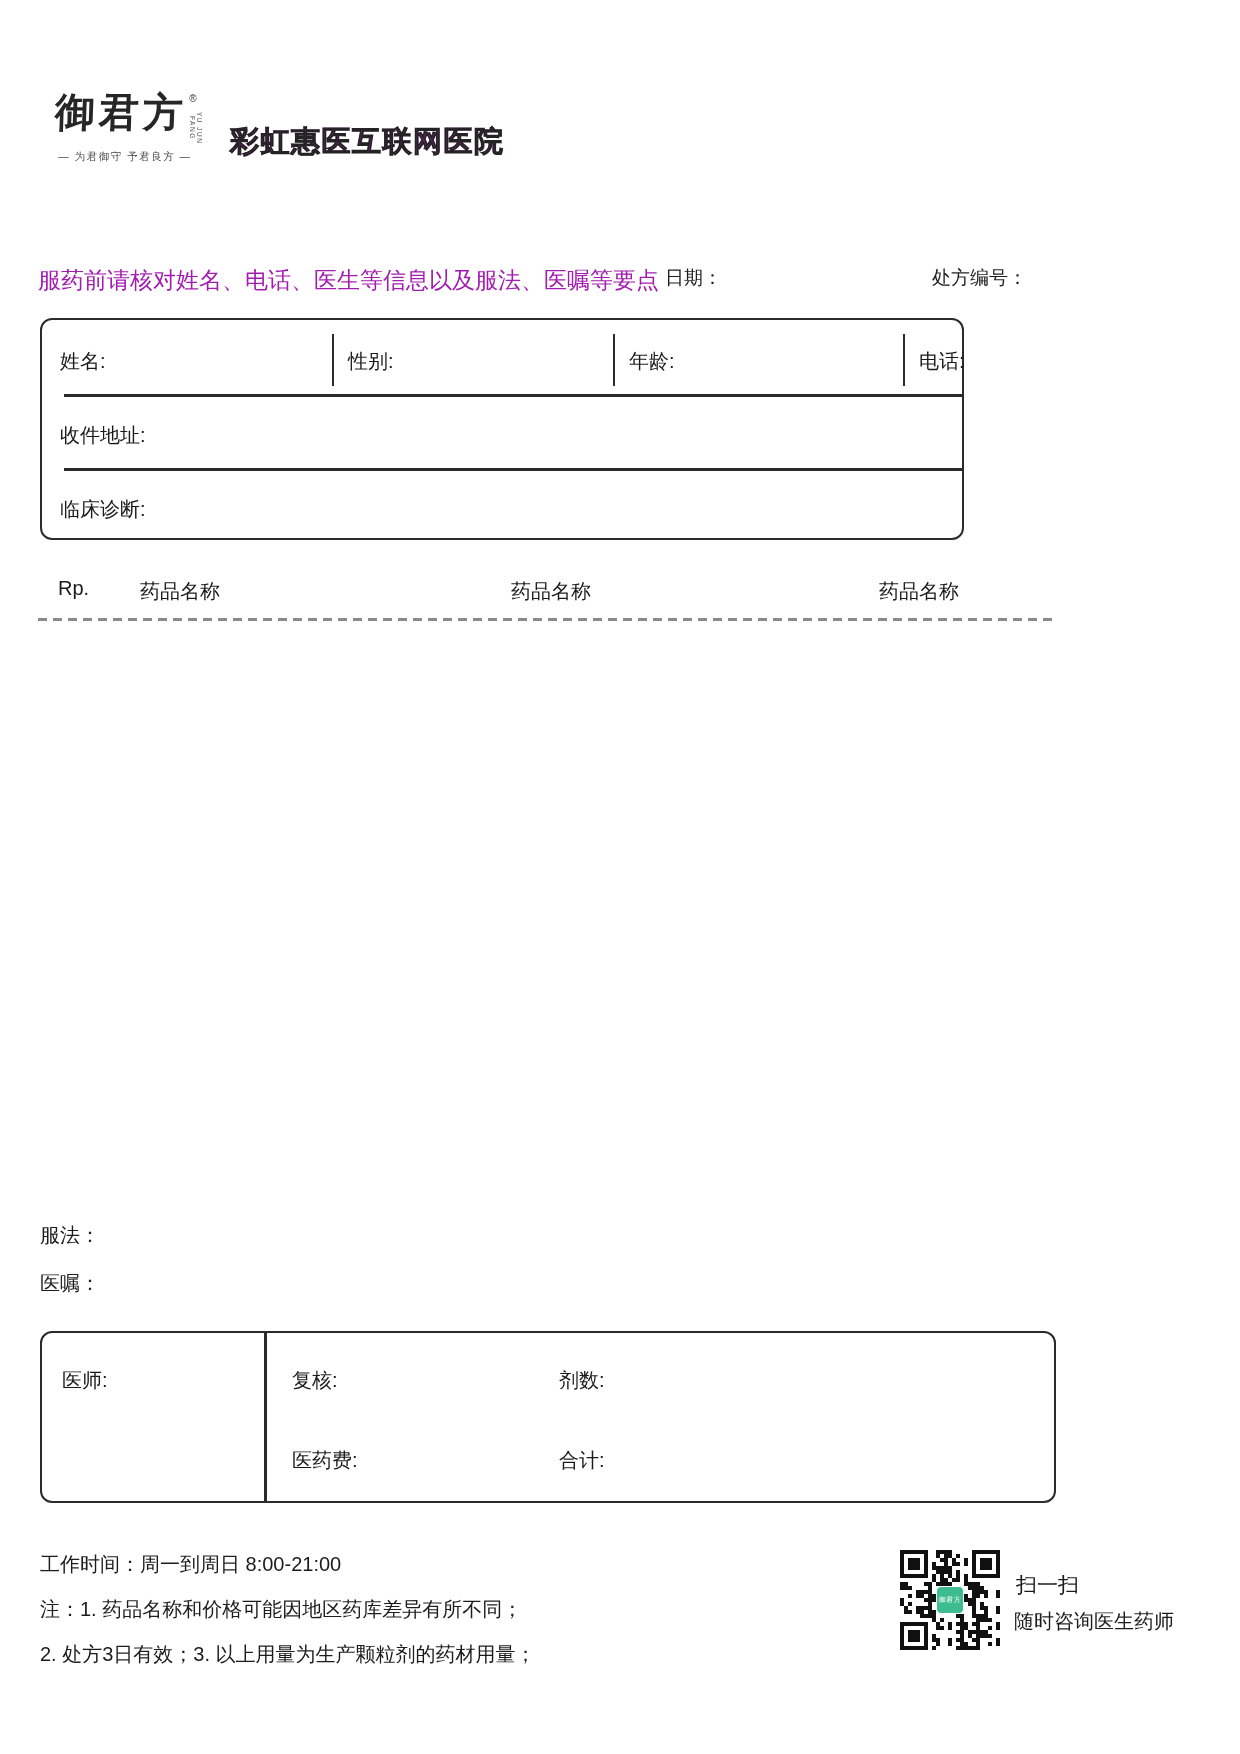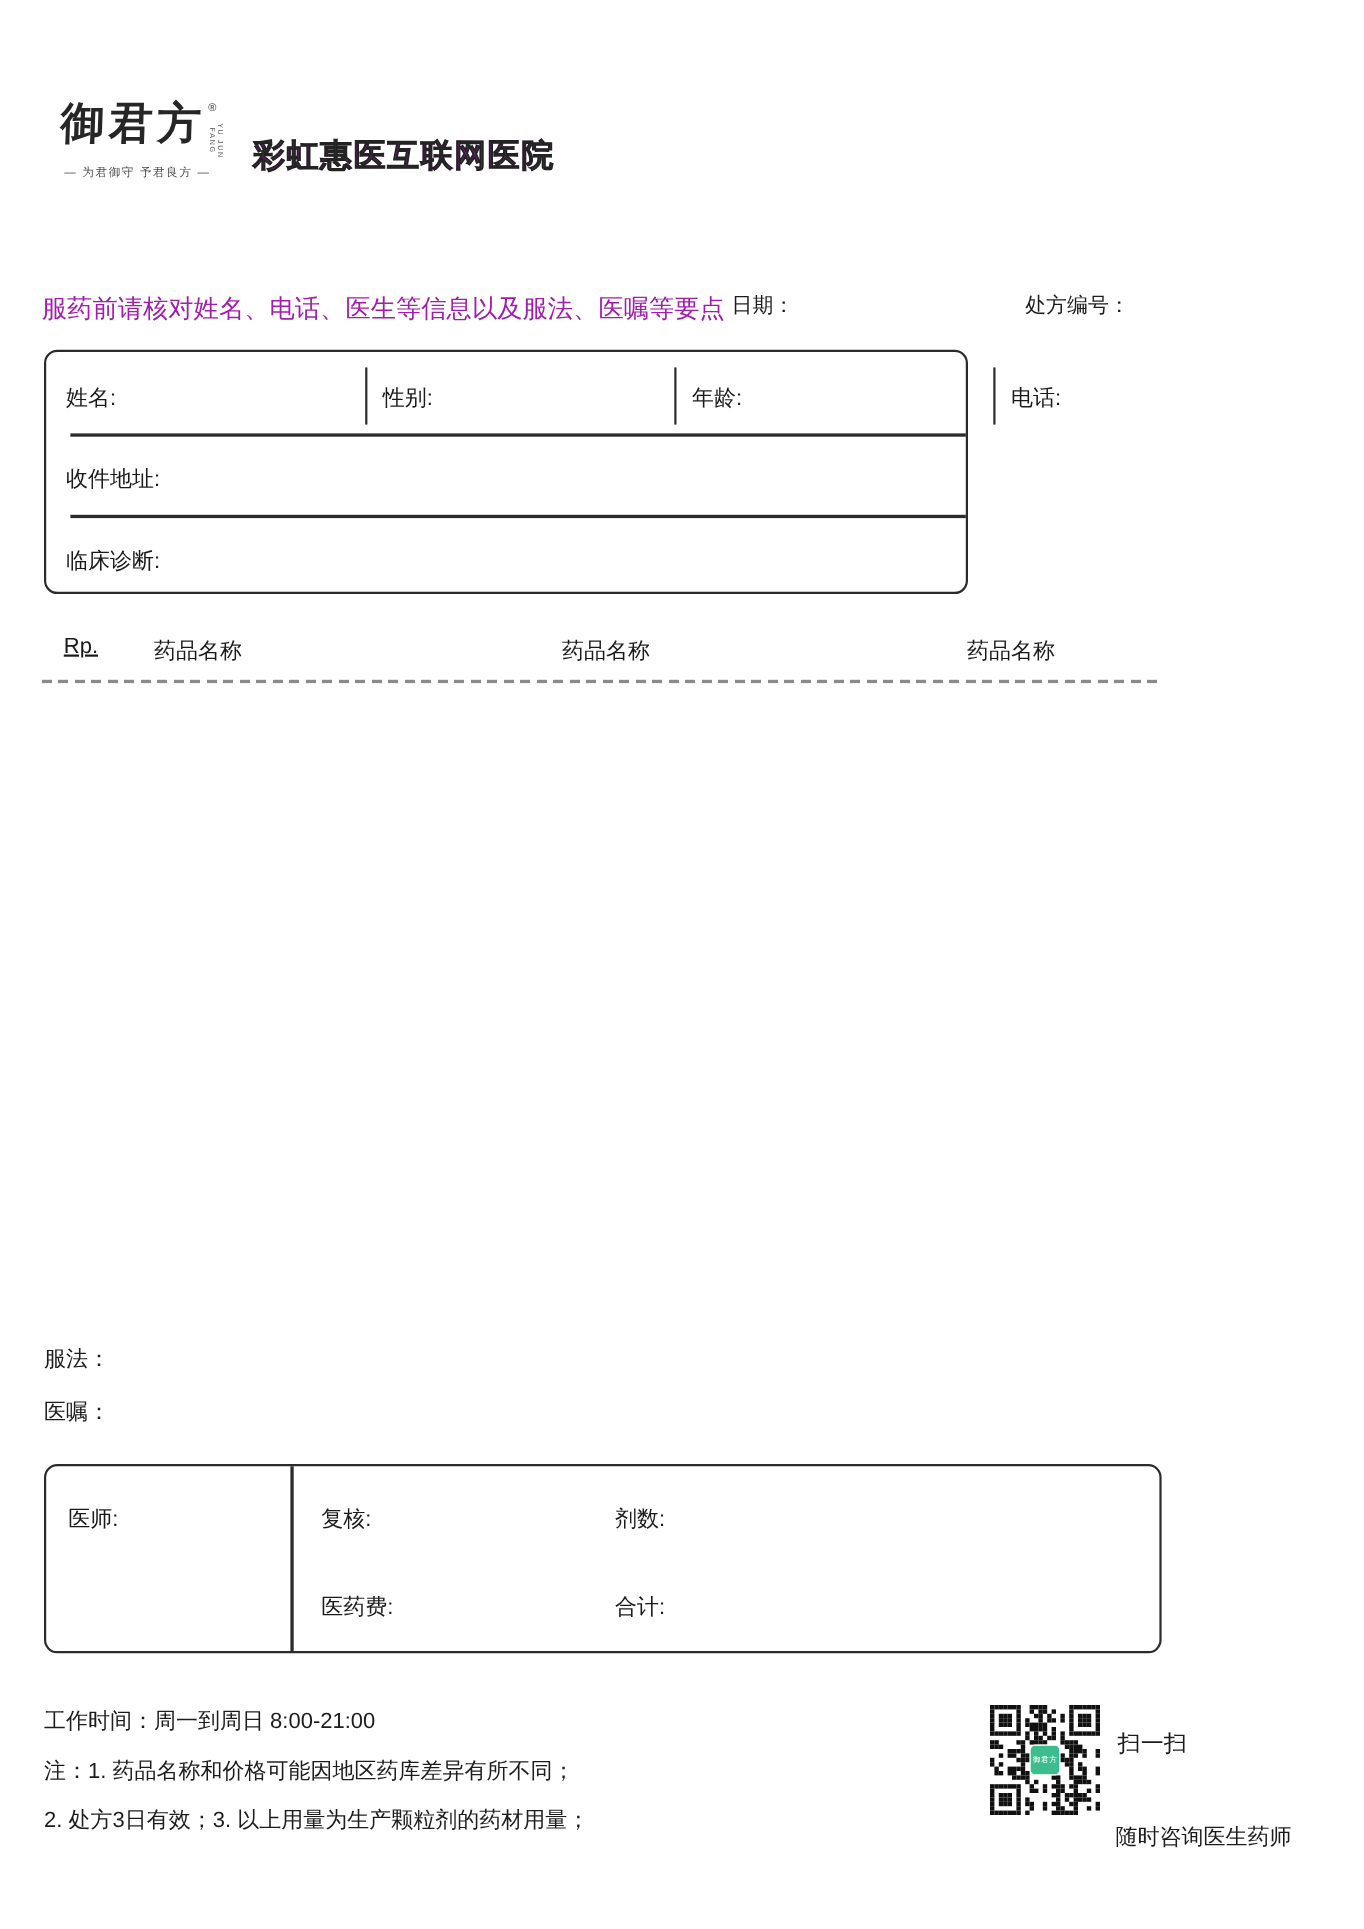--- a/index.html
+++ b/index.html
@@ -28,36 +28,36 @@
     position:absolute;left:230px;top:102px;
     font-size:29px;font-weight:900;letter-spacing:1.5px;color:#a21caf;margin-top:20px;
     -webkit-text-stroke:0.8px #232323;
   }
   
   .notice{position:absolute;left:38px;top:265px;font-size:23px;color:#a21caf;}
   .date-label{position:absolute;left:665px;top:265px;font-size:19px;}
   .rxno-label{position:absolute;left:932px;top:265px;font-size:19px;}
   
   .patient-box{
-    position:absolute;left:40px;top:318px;width:840px;height:222px;
+    position:absolute;left:40px;top:318px;width:924px;height:222px;
     border:2.5px solid var(--border,#2b2b2b);border-radius:12px;box-sizing:border-box;
   }
   .patient-box .lbl{position:absolute;font-size:20px;font-weight:500;color:#1a1a1a;white-space:nowrap;}
   .lbl-name{left:18px;top:28px;}
   .lbl-gender{left:306px;top:28px;}
   .lbl-age{left:587px;top:28px;}
   .lbl-phone{left:877px;top:28px;}
   .vdiv{position:absolute;top:14px;width:2px;height:52px;background:#2b2b2b;}
   .vd1{left:290px;} .vd2{left:571px;} .vd3{left:861px;}
   .hline{position:absolute;left:22px;right:0;height:2.5px;background:#2b2b2b;}
   .hl1{top:74px;} .hl2{top:148px;}
   .lbl-address{left:18px;top:102px;}
   .lbl-diagnosis{left:18px;top:176px;}
   
-  .rp-label{position:absolute;left:58px;top:577px;font-size:20px;color:#1a1a1a;text-decoration:underline;}
+  .rp-label{position:absolute;left:58px;top:577px;font-size:20px;color:#1a1a1a;}
   .drug-col{position:absolute;top:578px;font-size:20px;font-weight:500;color:#1a1a1a;}
   .dc1{left:140px;} .dc2{left:511px;} .dc3{left:879px;}
   .dash-line{
     position:absolute;left:38px;top:618px;width:1020px;height:2.5px;
     background:repeating-linear-gradient(90deg,var(--dash,#8a8a8a) 0 9px,transparent 9px 15px);
   }
   
   .usage-label{position:absolute;left:40px;top:1222px;font-size:20px;font-weight:500;}
   .advice-label{position:absolute;left:40px;top:1270px;font-size:20px;font-weight:500;}
   
@@ -78,21 +78,21 @@
   .note2{position:absolute;left:40px;top:1641px;font-size:20px;font-weight:500;}
   .qr{position:absolute;left:900px;top:1550px;width:100px;height:100px;}
   .qr svg{display:block;width:100px;height:100px;}
   .qr-logo{
     position:absolute;left:36px;top:36px;width:28px;height:28px;border-radius:5px;
     background:var(--qr_green,#3dbd8f);border:1.5px solid #fff;box-sizing:border-box;
     display:flex;align-items:center;justify-content:center;
     color:#fff;font-size:7px;letter-spacing:0.5px;
   }
   .scan1{position:absolute;left:1016px;top:1571px;font-size:21px;font-weight:500;}
-  .scan2{position:absolute;left:1014px;top:1608px;font-size:20px;font-weight:500;margin-top:48px;}
+  .scan2{position:absolute;left:1014px;top:1608px;font-size:20px;font-weight:500;}
 </style>
 </head>
 <body>
 
 <div class="page">
 
   <div class="logo-text">御君方</div>
   <div class="logo-side">
     <span class="reg">®</span>
     <span class="vert">YU JUN FANG</span>

